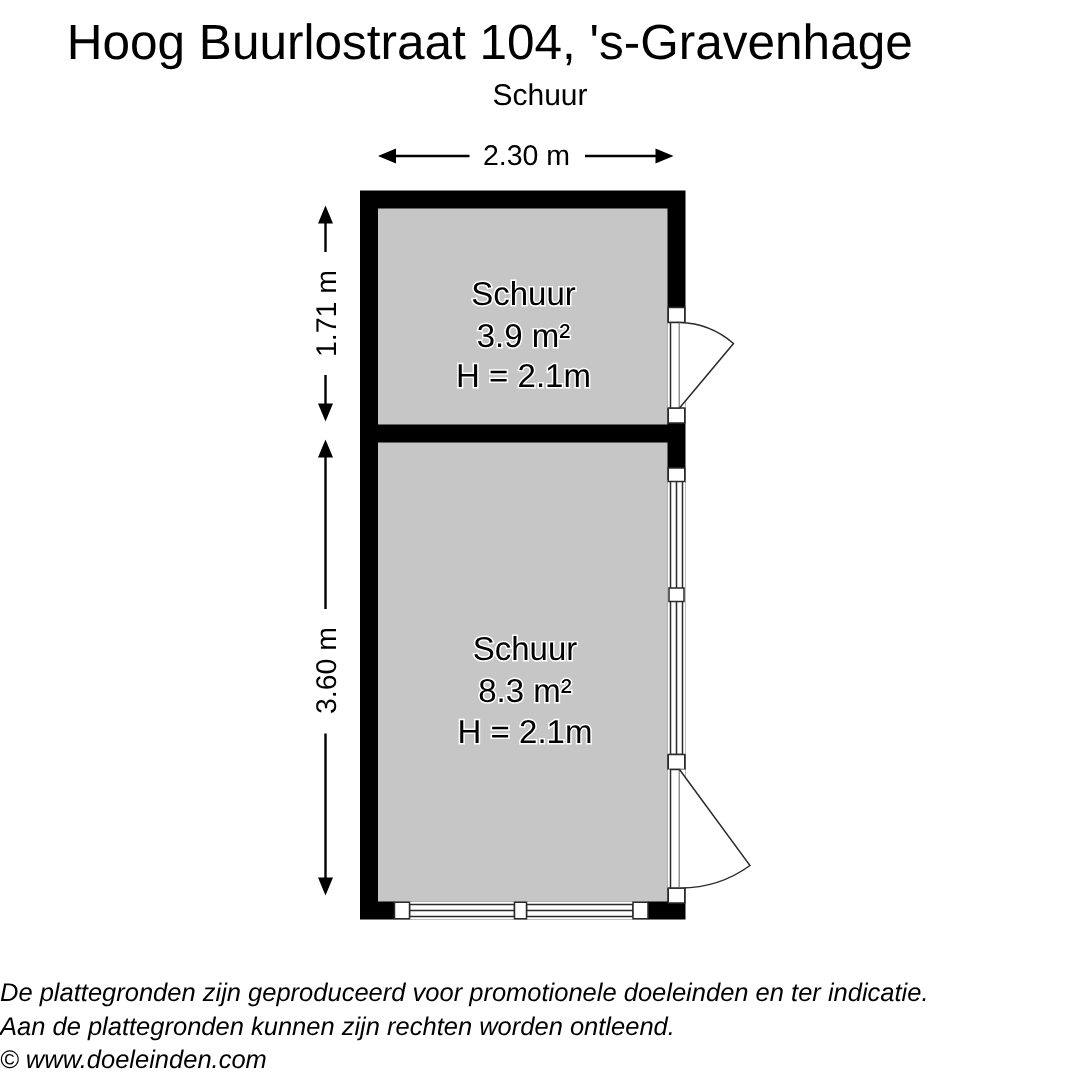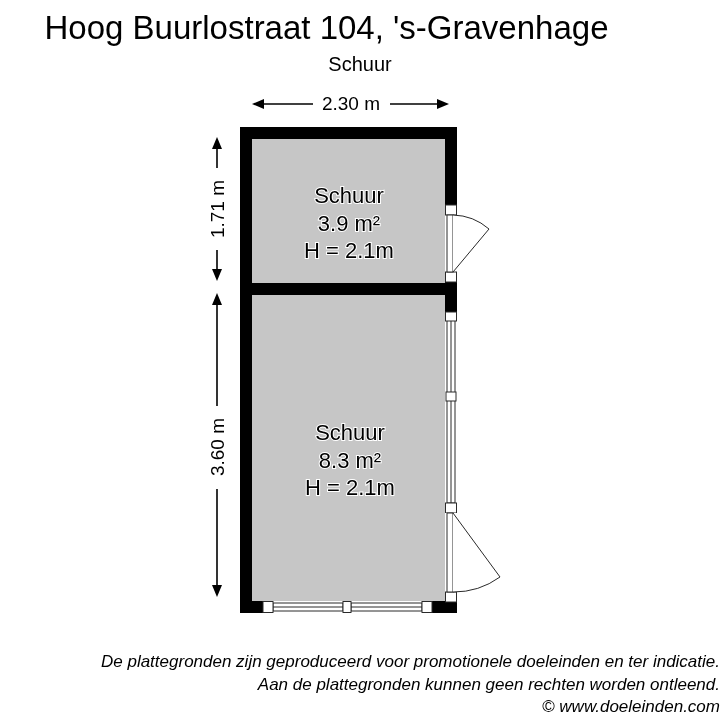--- a/index.html
+++ b/index.html
@@ -20,21 +20,21 @@
     white-space:nowrap;
   }
   .subtitle{
     position:absolute;top:53px;left:0;width:720px;
     text-align:center;
     font-size:20px;
     font-weight:400;
   }
   .footer-line{
     position:absolute;left:0;width:720px;
-    text-align:right;
+    text-align:left;
     font-style:italic;
     font-size:17px;
   }
   .fl1{top:652px;}
   .fl2{top:675px;}
   .fl3{top:697px;}
   svg{position:absolute;top:0;left:0;}
   svg text{
     font-family:"Liberation Sans",sans-serif;
     fill:#000;
@@ -136,16 +136,16 @@
     </g>
 
     <g>
       <text class="room-label" x="350" y="440">Schuur</text>
       <text class="room-label" x="350" y="468">8.3 m²</text>
       <text class="room-label" x="350" y="495">H = 2.1m</text>
     </g>
   </svg>
 
   <div class="footer-line fl1">De plattegronden zijn geproduceerd voor promotionele doeleinden en ter indicatie.</div>
-  <div class="footer-line fl2">Aan de plattegronden kunnen geen rechten worden ontleend.</div>
+  <div class="footer-line fl2">Aan de plattegronden kunnen zijn rechten worden ontleend.</div>
   <div class="footer-line fl3">© www.doeleinden.com</div>
 
 </div>
 
 </body></html>

